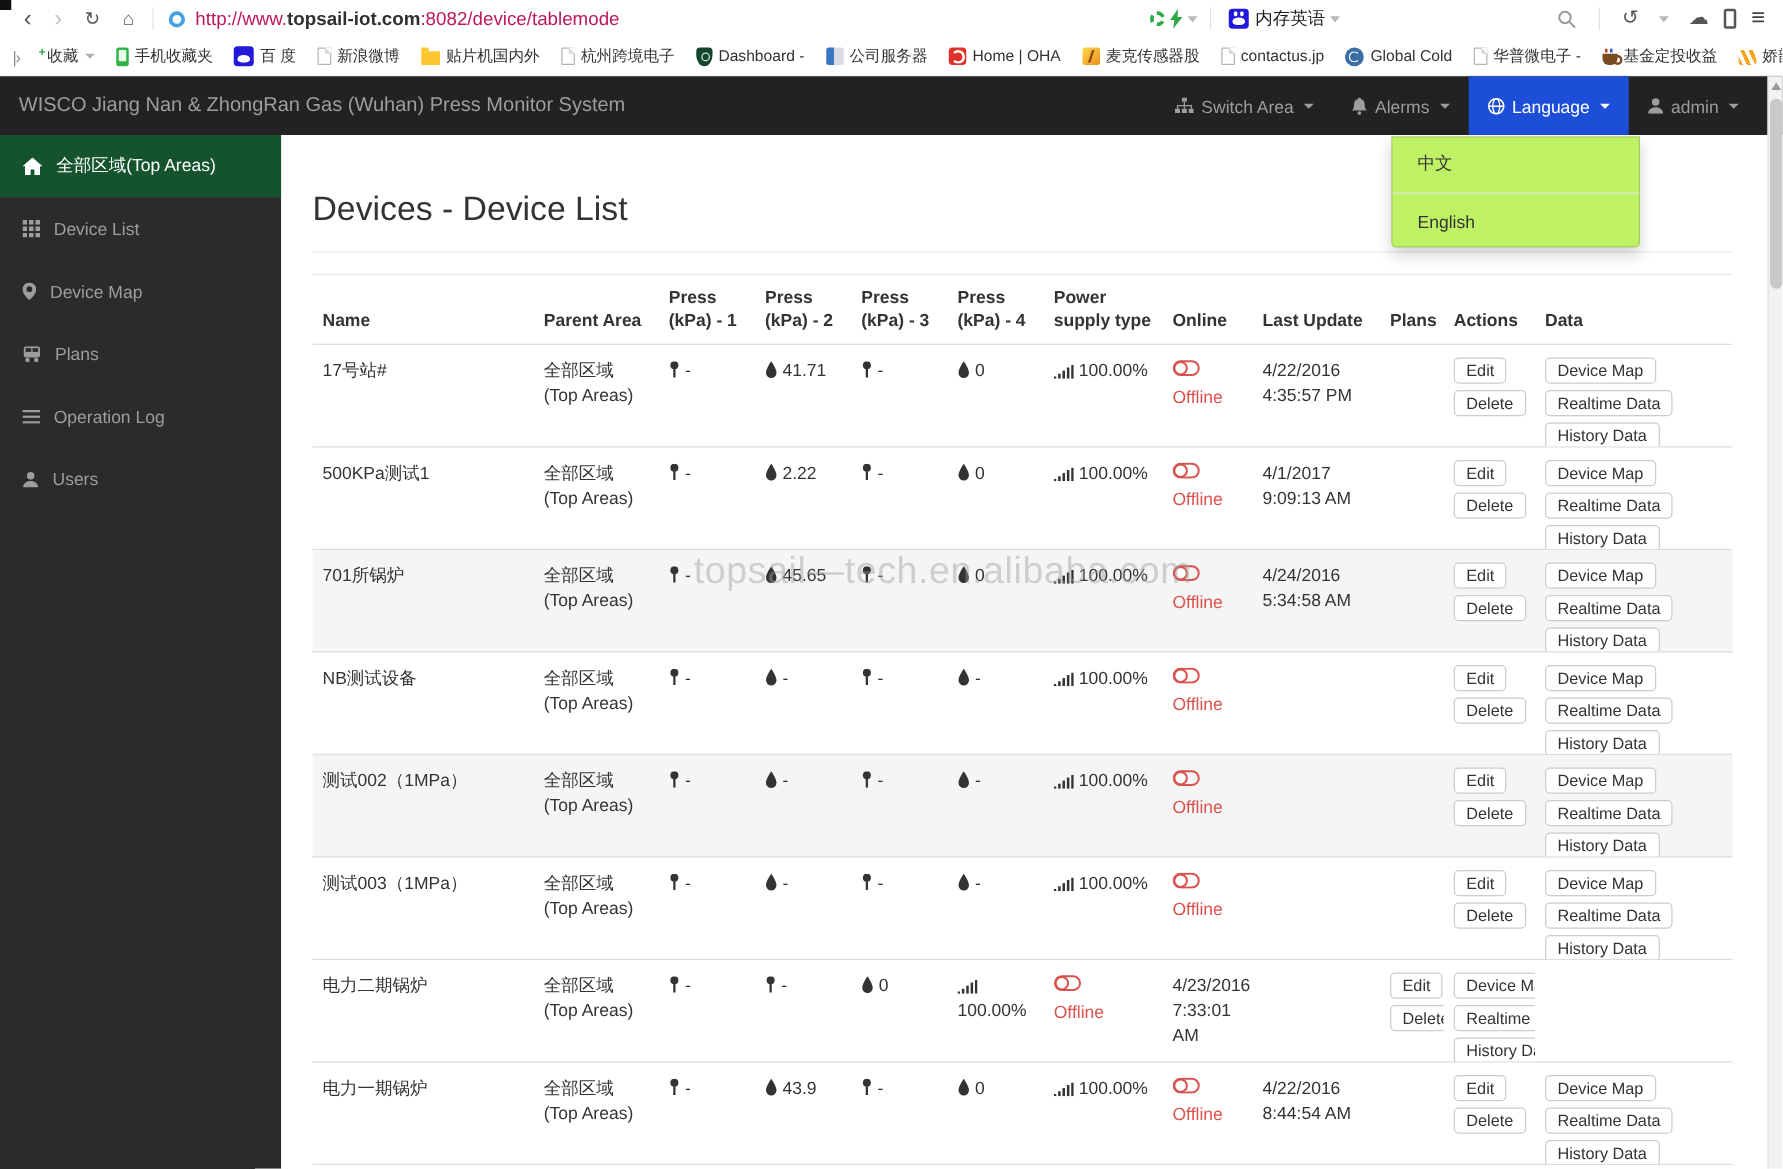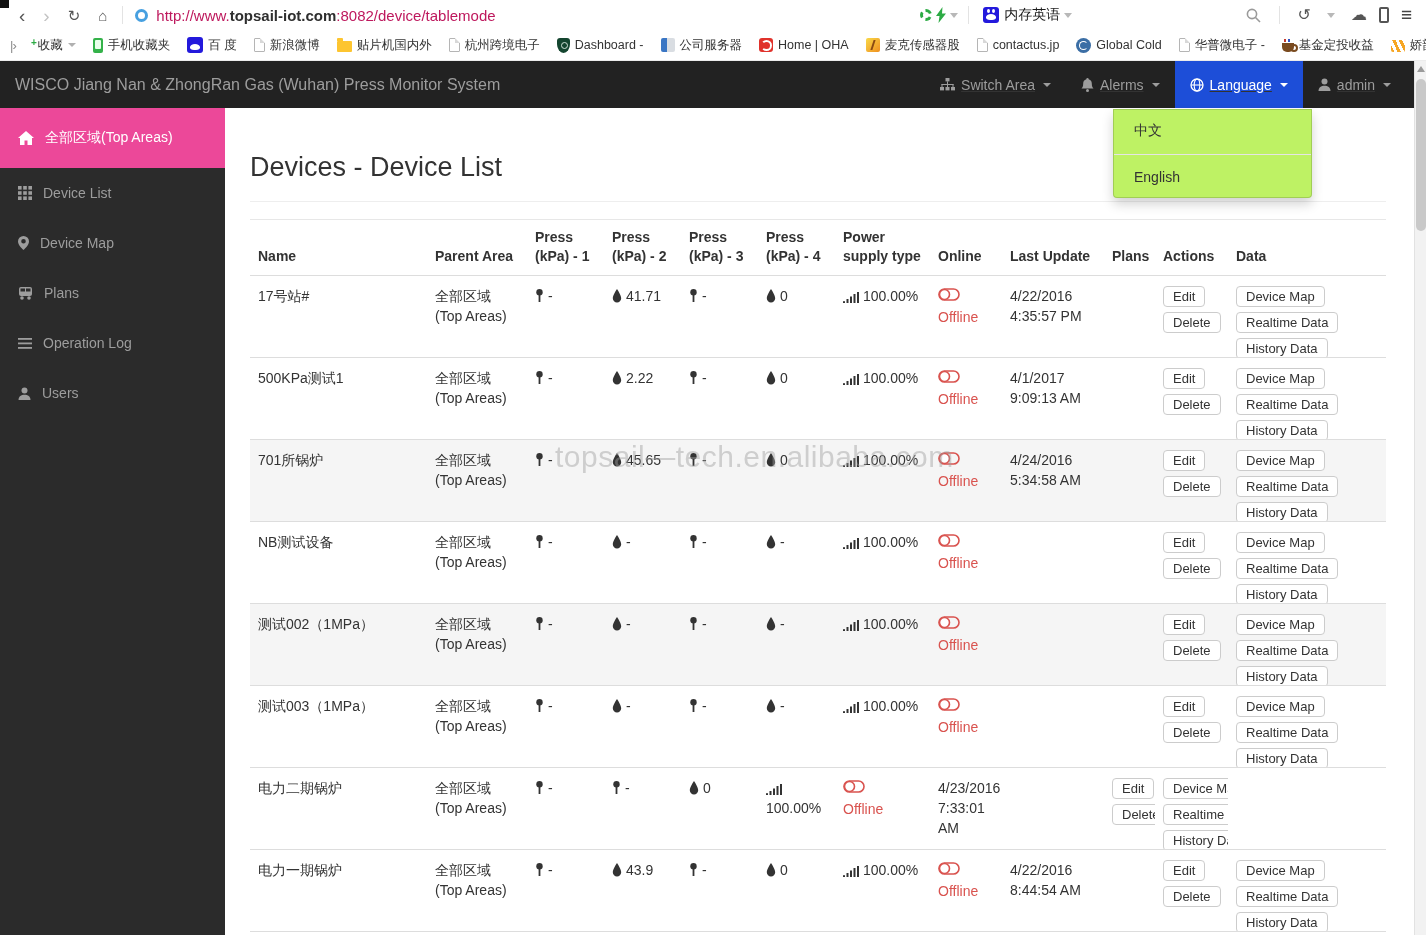--- a/index.html
+++ b/index.html
@@ -55,30 +55,30 @@
   .ic-globeblue::before { content:""; position:absolute; inset:3px; border:1.5px solid #fff; border-radius:50%; border-right-color:transparent; }
   .ic-coffee { width:12px; height:9px; background:#7a4b20; border-radius:0 0 5px 5px; margin-top:5px; }
   .ic-coffee::before { content:""; position:absolute; right:-4px; top:1px; width:4px; height:4px; border:2px solid #7a4b20; border-radius:50%; }
   .ic-coffee::after { content:""; position:absolute; left:2px; top:-4px; width:2px; height:3px; background:#c43b2f; box-shadow:4px 0 0 #2f53c4; }
   .ic-paworange { width:14px; height:12px; margin-top:2px; background:repeating-linear-gradient(65deg,#f6a623 0 3px,transparent 3px 6px); border-radius:2px; }
   .bm-caret { width:0; height:0; border-left:4px solid transparent; border-right:4px solid transparent; border-top:4px solid #b0b0b0; }
 
   
   .navbar { height:47px; background:#222; display:flex; align-items:stretch; }
   .nav-title { color:#9d9d9d; font-size:16px; line-height:47px; padding-left:15px; white-space:nowrap; }
-  .nav-right { margin-left:auto; display:flex; padding-right:20px;text-decoration:underline; }
+  .nav-right { margin-left:auto; display:flex; padding-right:20px; }
   .nav-item { display:flex; align-items:center; gap:6px; padding:0 15px; color:#9d9d9d; font-size:14px; cursor:pointer; }
   .nav-item.active { background:#1d4ed8; color:#fff; }
   .caret { width:0; height:0; border-left:4px solid transparent; border-right:4px solid transparent; border-top:4px solid currentColor; margin-left:2px; }
 
   
   .app { display:flex; height:827px; }
   .sidebar { width:225px; background:#2b2b2b; flex:none; }
   .side-item { height:50px; display:flex; align-items:center; gap:11px; padding-left:18px; color:#9d9d9d; font-size:14px; cursor:pointer; }
-  .side-item.active { background:#ec4899; color:#fff; height:60px; }
+  .side-item.active { background:#14532d; color:#fff; height:50px; }
   .main { flex:1; position:relative; background:#fff; padding:0 0 0 25px; overflow:hidden; }
   .page-title { font-size:27px; font-weight:400; color:#333; margin-top:44px; }
   .title-hr { border:none; border-top:1px solid #eee; margin-top:18px; width:1136px; }
 
   
   .dtable { width:1136px; margin-top:17px; font-size:14px; }
   .tgrid { display:grid; grid-template-columns:177px 100px 77px 77px 77px 77px 95px 72px 102px 51px 73px 158px; }
   .thead { border-top:1px solid #e7e7e7; border-bottom:1px solid #ddd; }
   .thead .hcell { font-weight:bold; color:#333; padding:8px 8px 9px; display:flex; flex-direction:column; justify-content:flex-end; line-height:19px; }
   .trow { border-bottom:1px solid #ddd; height:82px; }

